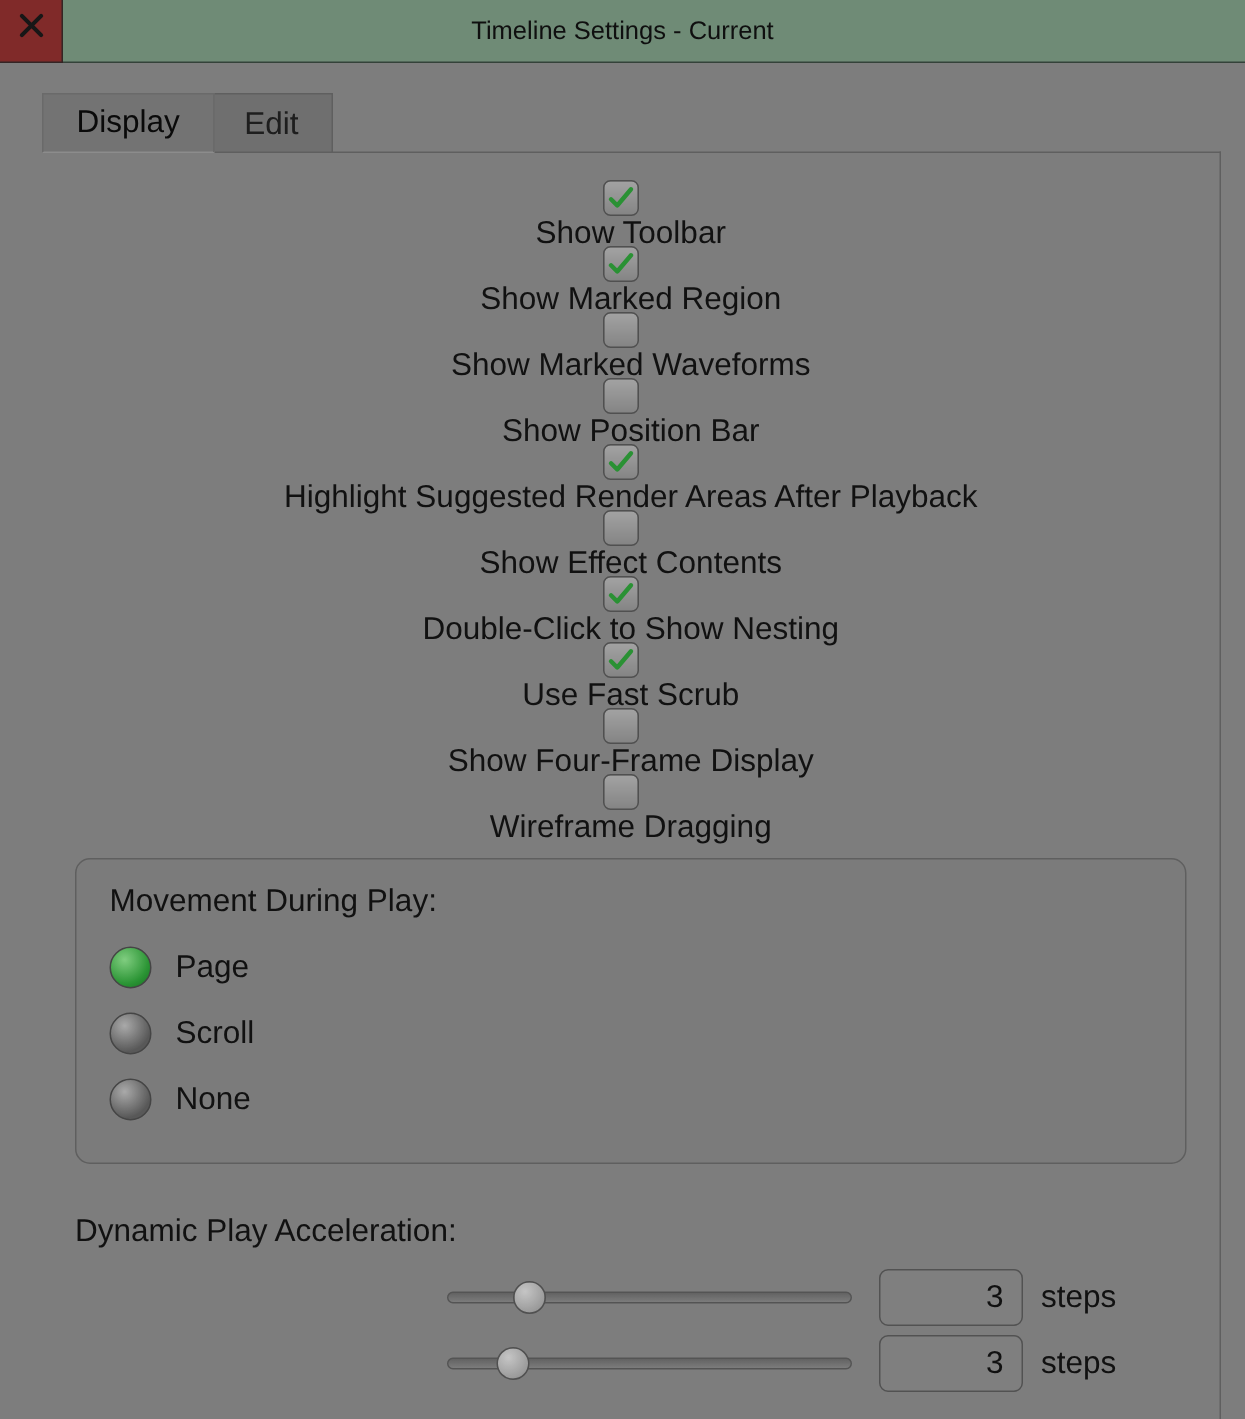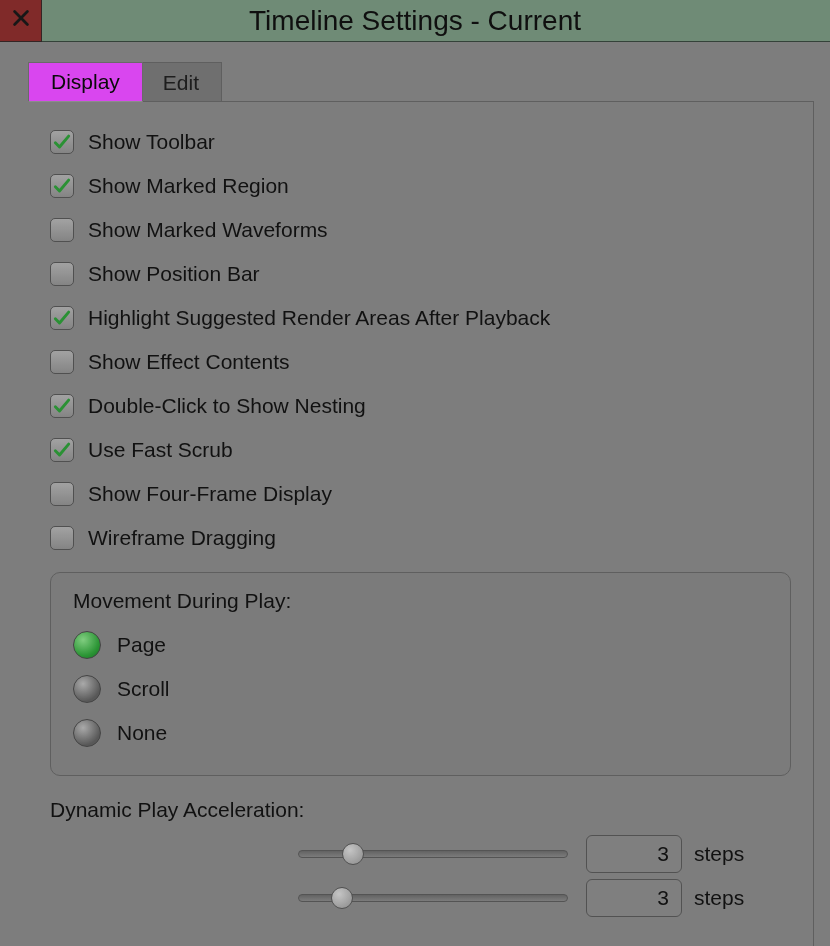--- a/index.html
+++ b/index.html
@@ -31,21 +31,21 @@
     border-bottom: 1px solid #3a2a2a;
     display:flex;
     align-items:center;
     justify-content:center;
   }
   .close-box svg { width: 22px; height:22px; }
   .title-text {
     position:absolute;
     left:0; right:0;
     text-align:center;
-    font-size: 28px;
+    font-size: 17px;
     color: #111;
     pointer-events:none;
   }
 
   
   .tabstrip {
     margin: 18px 0 0 28px;
     display:flex;
     align-items:flex-end;
     height: 42px;
@@ -55,21 +55,21 @@
     padding: 0 22px;
     display:flex;
     align-items:center;
     font-size: 21px;
     border: 1px solid #6a6a6a;
     border-bottom: none;
     margin-right: -1px;
     cursor: pointer;
   }
   .tab.active {
-    background: #d946ef;
+    background: #737373;
     color: #0a0a0a;
     border-bottom: 1px solid #8c8c8c;
     position:relative;
     z-index:2;
   }
   .tab.inactive {
     background: #7c7c7c;
     color: #222;
     padding-left: 20px;
   }
@@ -82,20 +82,21 @@
     padding: 18px 22px 30px 22px;
     position:relative;
   }
   .tabstrip + .panel { margin-top: -1px; }
 
   
   .check-row {
     display:flex;
     align-items:center;
     height: 44px;
+    flex-direction: column;
   }
   .checkbox {
     width: 24px;
     height: 24px;
     border: 1px solid #5a5a5a;
     border-radius: 5px;
     background: linear-gradient(to bottom, #b5b5b5, #949494);
     margin-right: 14px;
     display:flex;
     align-items:center;
@@ -104,21 +105,21 @@
     flex-shrink:0;
   }
   .checkbox.checked svg { display:block; }
   .checkbox svg { display:none; width:20px; height:20px; }
   .check-label { color:#141414; }
 
   
   .group {
     border: 1px solid #6a6a6a;
     border-radius: 10px;
-    margin: 12px 0 22px 0;
+    margin: 12px 0 33px 0;
     padding: 16px 22px 20px 22px;
     background: #8a8a8a;
   }
   .group-title {
     font-size: 21px;
     color:#141414;
     margin-bottom: 10px;
   }
   .radio-row {
     display:flex;

